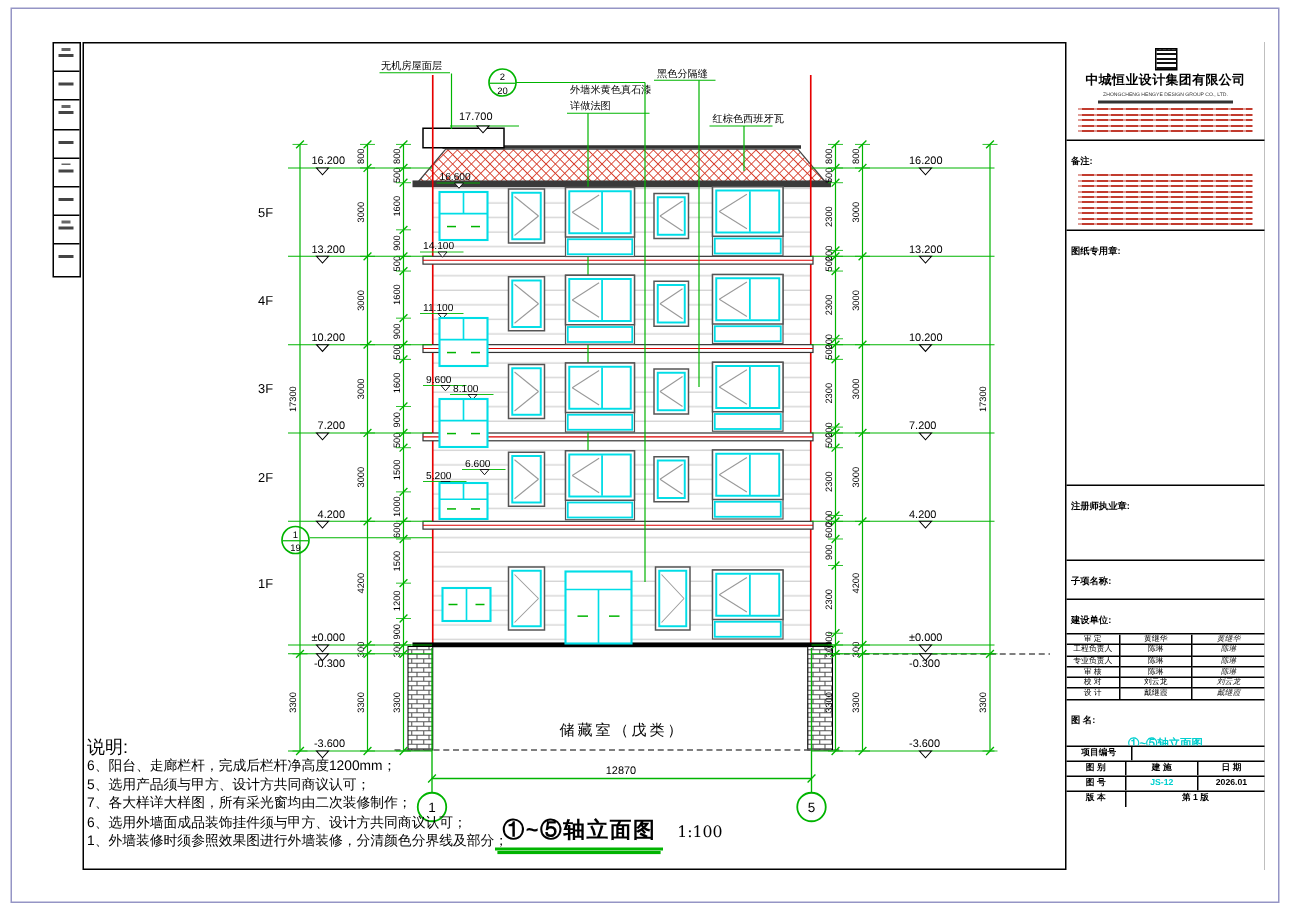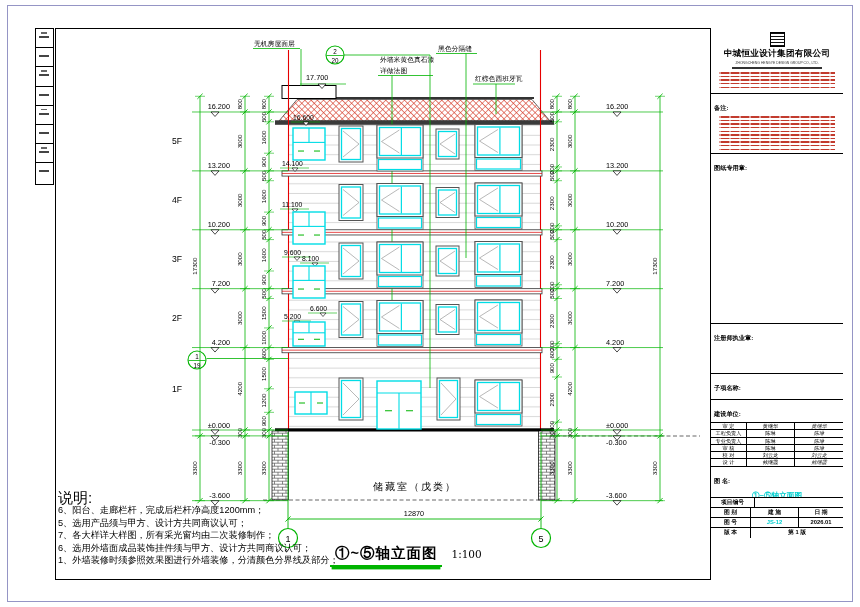--- a/index.html
+++ b/index.html
@@ -14,21 +14,21 @@
          border:1.1px solid #000;box-sizing:border-box;background:#fff;}
   .strip .c{height:18.2px;border-bottom:1px solid #000;position:relative;}
   .strip .c:last-child{border-bottom:none;}
   .strip .c::after{content:"";position:absolute;left:3px;top:7px;width:10px;height:2px;background:#444;}
   .strip .c:nth-child(odd)::before{content:"";position:absolute;left:5px;top:3px;width:6px;height:1.5px;background:#666;}
   
   svg.dwg{position:absolute;left:0;top:0;width:860px;height:607px;}
   
   .notes{position:absolute;left:58px;top:492px;width:310px;font-size:9.2px;
          line-height:12.4px;color:#000;}
-  .notes .nt{font-size:15px;}
+  .notes .nt{font-size:12px;}
   
   .dtitle-wrap{position:absolute;left:330px;top:544px;display:flex;align-items:baseline;gap:9px;}
   .dtitle{font-size:14.5px;font-weight:bold;letter-spacing:1px;color:#000;
           padding:0 5px 2px;border-bottom:2px solid #00b400;box-shadow:0 4px 0 -1.6px #00b400;}
   .dscale{font-size:10.5px;font-family:"DejaVu Serif",serif;}
   
   .tb{position:absolute;left:710px;top:28px;width:133px;height:552px;box-sizing:border-box;
       border-left:1.4px solid #000;background:#fff;}
   .tb .sec{border-bottom:1px solid #000;box-sizing:border-box;position:relative;
            padding:2px 3px;overflow:hidden;}

